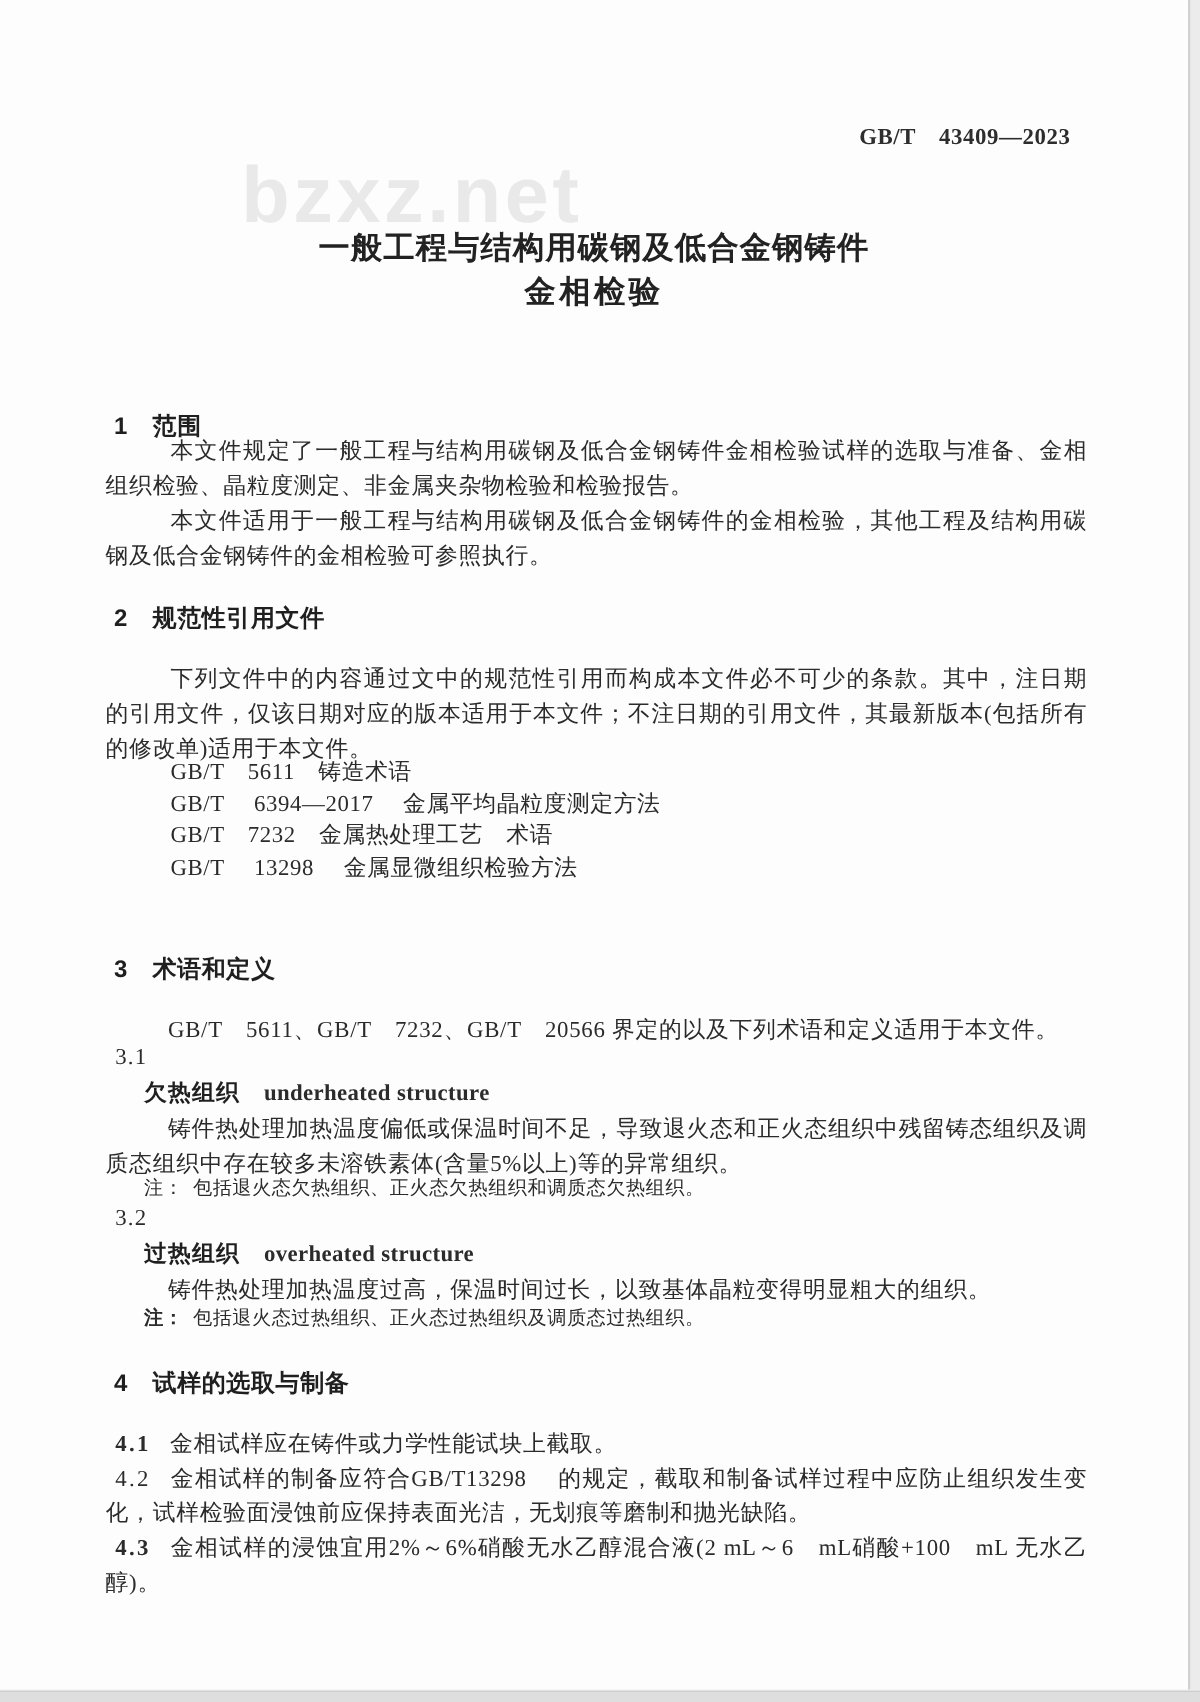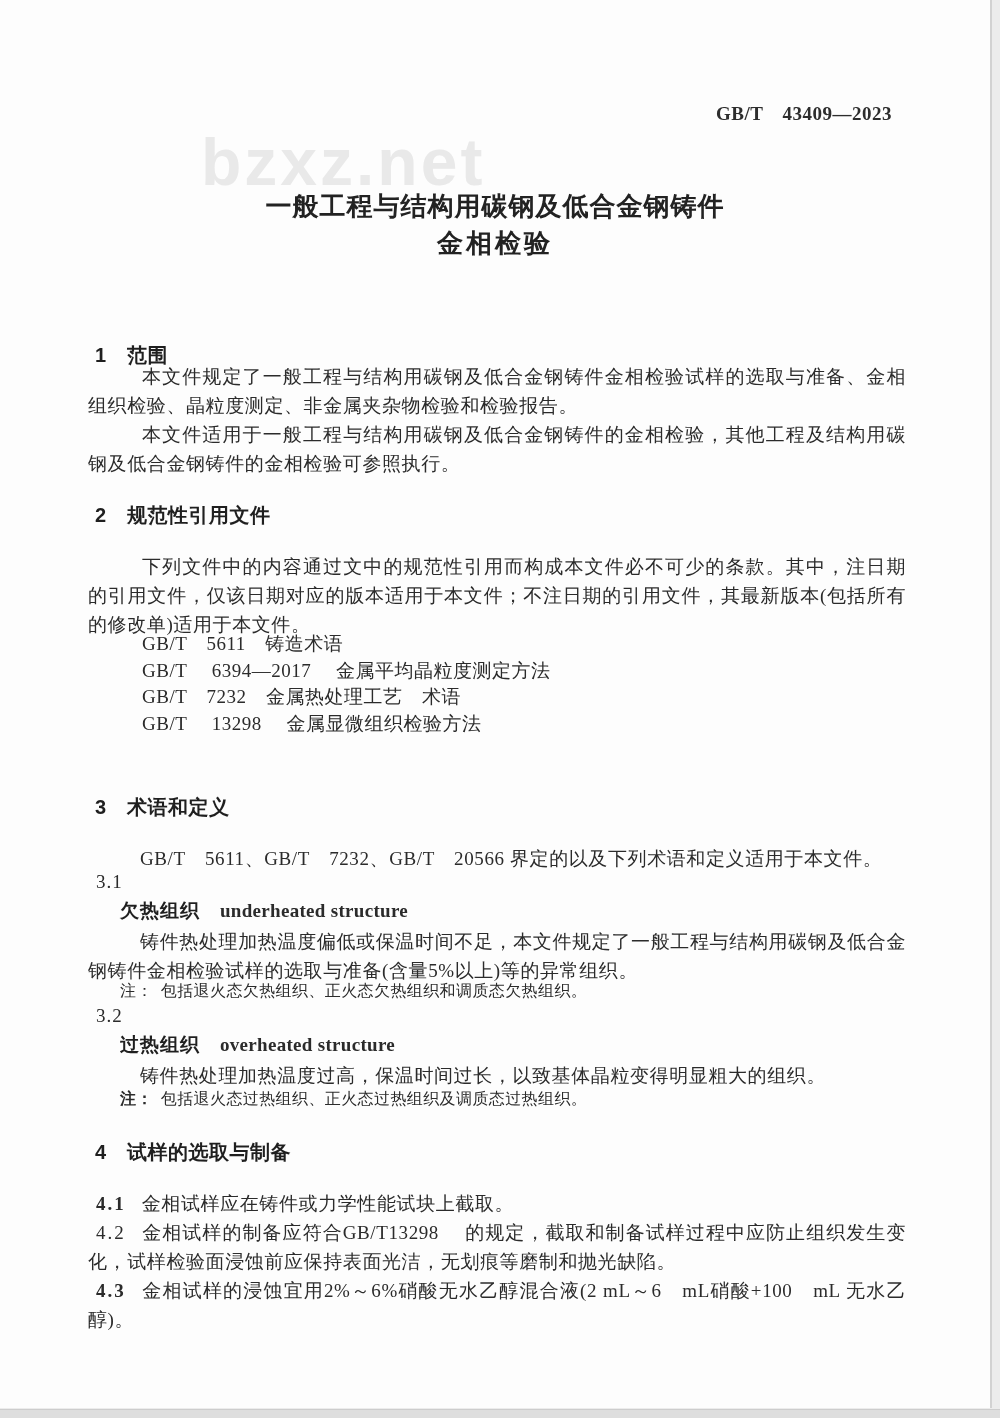--- a/index.html
+++ b/index.html
@@ -151,21 +151,21 @@
     <div class="ref-item">GB/T　 13298　 金属显微组织检验方法</div>
   </div>
 
   <div class="h h3">3　术语和定义</div>
   <p class="para s3intro">GB/T　5611、GB/T　7232、GB/T　20566 界定的以及下列术语和定义适用于本文件。</p>
 
   <div class="tnum n31">3.1</div>
   <div class="term-row term1">
     <span class="term-cn">欠热组织</span><span class="term-en">underheated structure</span>
   </div>
-  <p class="para def def1">铸件热处理加热温度偏低或保温时间不足，本文件规定了一般工程与结构用碳钢及低合金钢铸件金相检验试样的选取与准备(含量5%以上)等的异常组织。</p>
+  <p class="para def def1">铸件热处理加热温度偏低或保温时间不足，导致退火态和正火态组织中残留铸态组织及调质态组织中存在较多未溶铁素体(含量5%以上)等的异常组织。</p>
   <p class="note-row note1">
     <span class="note-label">注：</span><span>包括退火态欠热组织、正火态欠热组织和调质态欠热组织。</span>
   </p>
 
   <div class="tnum n32">3.2</div>
   <div class="term-row term2">
     <span class="term-cn">过热组织</span><span class="term-en">overheated structure</span>
   </div>
   <p class="para def def2">铸件热处理加热温度过高，保温时间过长，以致基体晶粒变得明显粗大的组织。</p>
   <p class="note-row note2">

